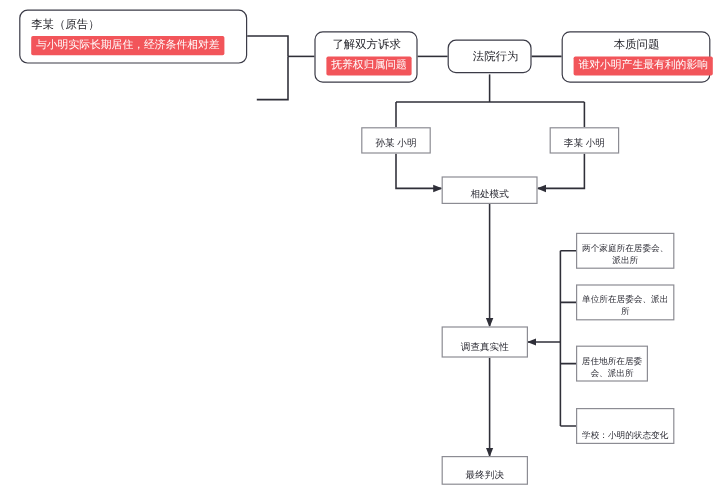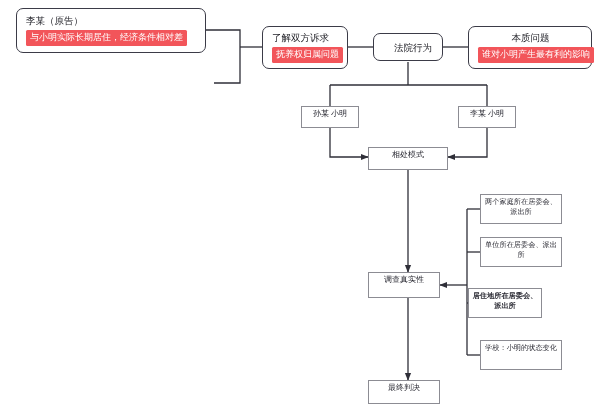--- a/index.html
+++ b/index.html
@@ -42,21 +42,21 @@
   .node.round.compact {
     padding: 4px 10px;
     align-items: flex-end;
     justify-content: center;
   }
   
   .node.rect {
     border: 1.1px solid #8c8c93;
     background: #ffffff;
     align-items: center;
-    justify-content: flex-start;
+    justify-content: flex-end;
     text-align: center;
     padding: 2px 3px;
   }
   .title {
     color: #1d1d24;
     font-size: 9.5px;
     line-height: 13px;
     white-space: nowrap;
   }
   .hl {
@@ -123,21 +123,21 @@
       <path d="M 408 298 L 408 380" marker-end="url(#arw)"></path>
     </g>
   </svg>
 
   <div class="node round" style="left:16px; top:8px; width:190px; height:45px;">
     <div class="title">李某（原告）</div>
     <div class="hl">与小明实际长期居住，经济条件相对差</div>
   </div>
 
 
-  <div class="node round" style="left:262px; top:26px; width:86px; height:43px;">
+  <div class="node round" style="left:262px; top:26px; width:86px; height:43px;align-items:center;">
     <div class="title">了解双方诉求</div>
     <div class="hl">抚养权归属问题</div>
   </div>
 
   <div class="node round compact" style="left:373px; top:33px; width:70px; height:28px;">
     <div class="title">法院行为</div>
   </div>
 
   <div class="node round" style="left:468px; top:26px; width:124px; height:43px;text-align:center;">
     <div class="title">本质问题</div>
@@ -165,21 +165,21 @@
   </div>
 
   <div class="node rect" style="left:480px; top:194px; width:82px; height:30px;">
     <div class="rlabel sm">两个家庭所在居委会、派出所</div>
   </div>
 
   <div class="node rect" style="left:480px; top:237px; width:82px; height:30px;">
     <div class="rlabel sm">单位所在居委会、派出所</div>
   </div>
 
-  <div class="node rect" style="left:468px; top:288px; width:74px; height:30px;font-weight:bold;">
+  <div class="node rect" style="left:480px; top:288px; width:60px; height:30px;">
     <div class="rlabel sm">居住地所在居委会、派出所</div>
   </div>
 
   <div class="node rect" style="left:480px; top:340px; width:82px; height:30px;">
     <div class="rlabel sm">学校：小明的状态变化</div>
   </div>
 
 </div>
 
 </body></html>

